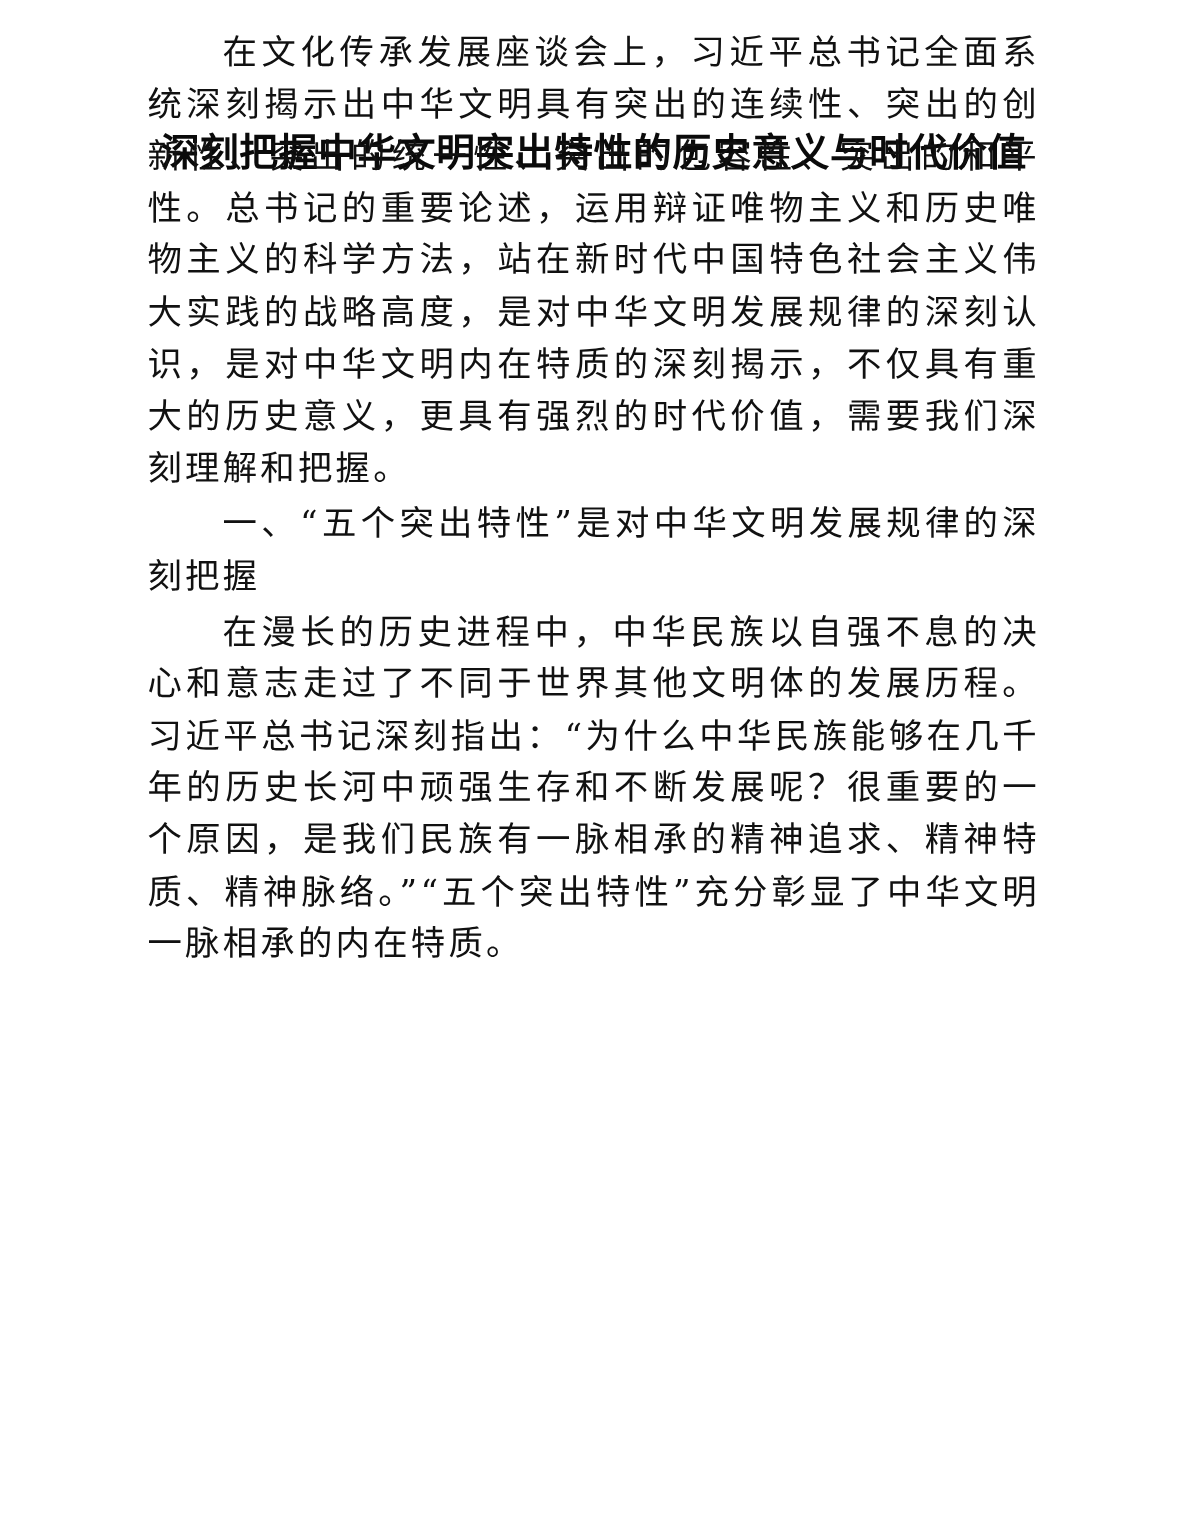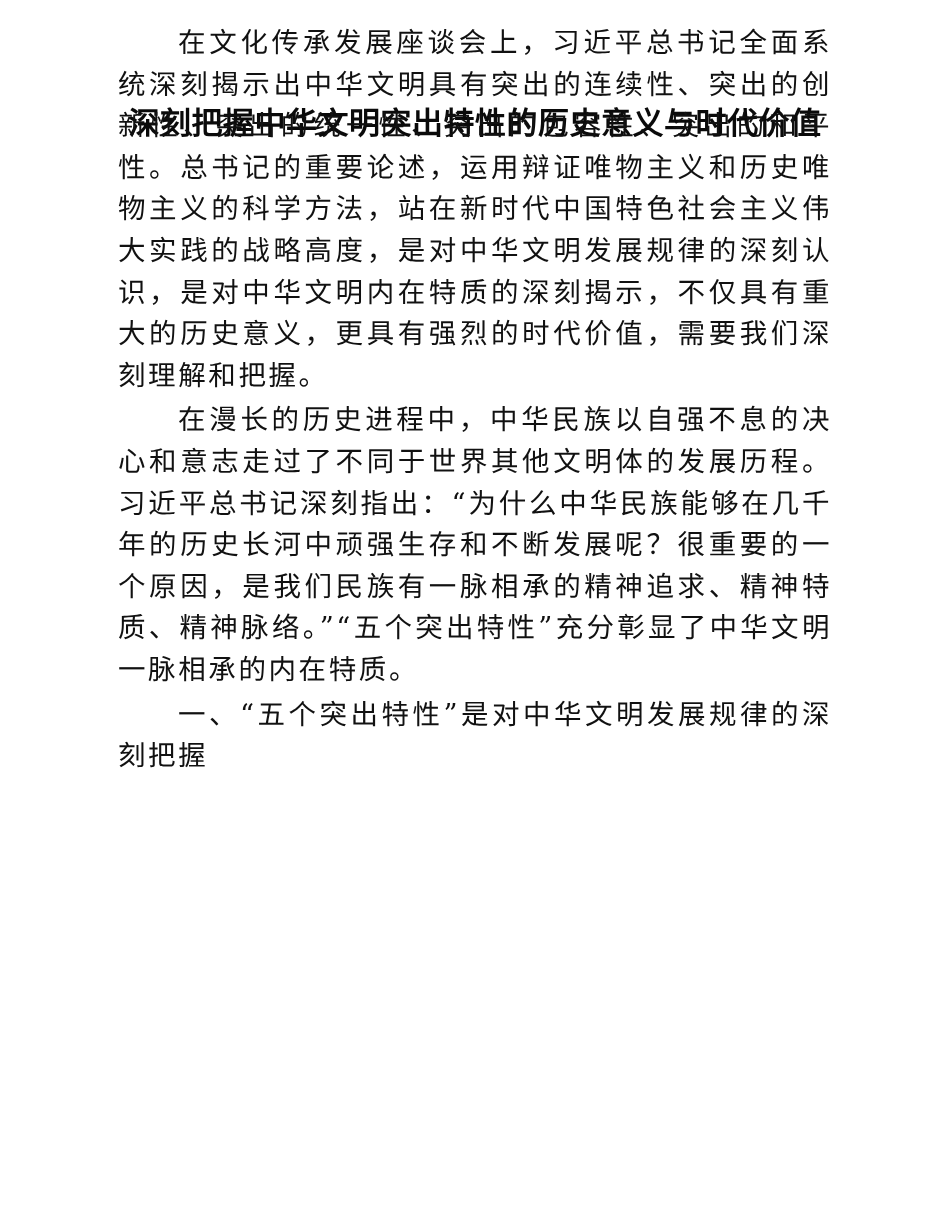--- a/index.html
+++ b/index.html
@@ -69,20 +69,20 @@
 <div class="page">
 
   <h1 class="doc-title">深刻把握中华文明突出特性的历史意义与时代价值</h1>
 
   <div class="page-body">
 
     <div class="body-block">
 
       <p class="para indent">在文化传承发展座谈会上，习近平总书记全面系统深刻揭示出中华文明具有突出的连续性、突出的创新性、突出的统一性、突出的包容性、突出的和平性。总书记的重要论述，运用辩证唯物主义和历史唯物主义的科学方法，站在新时代中国特色社会主义伟大实践的战略高度，是对中华文明发展规律的深刻认识，是对中华文明内在特质的深刻揭示，不仅具有重大的历史意义，更具有强烈的时代价值，需要我们深刻理解和把握。</p>
 
+      <p class="para indent gap-before">一、“五个突出特性”是对中华文明发展规律的深刻把握</p>
+
       <p class="para indent gap-before">在漫长的历史进程中，中华民族以自强不息的决心和意志走过了不同于世界其他文明体的发展历程。习近平总书记深刻指出：“为什么中华民族能够在几千年的历史长河中顽强生存和不断发展呢？很重要的一个原因，是我们民族有一脉相承的精神追求、精神特质、精神脉络。”“五个突出特性”充分彰显了中华文明一脉相承的内在特质。</p>
-
-      <p class="para indent gap-before">一、“五个突出特性”是对中华文明发展规律的深刻把握</p>
 
 
     </div>
   </div>
 </div>
 
 </body></html>

